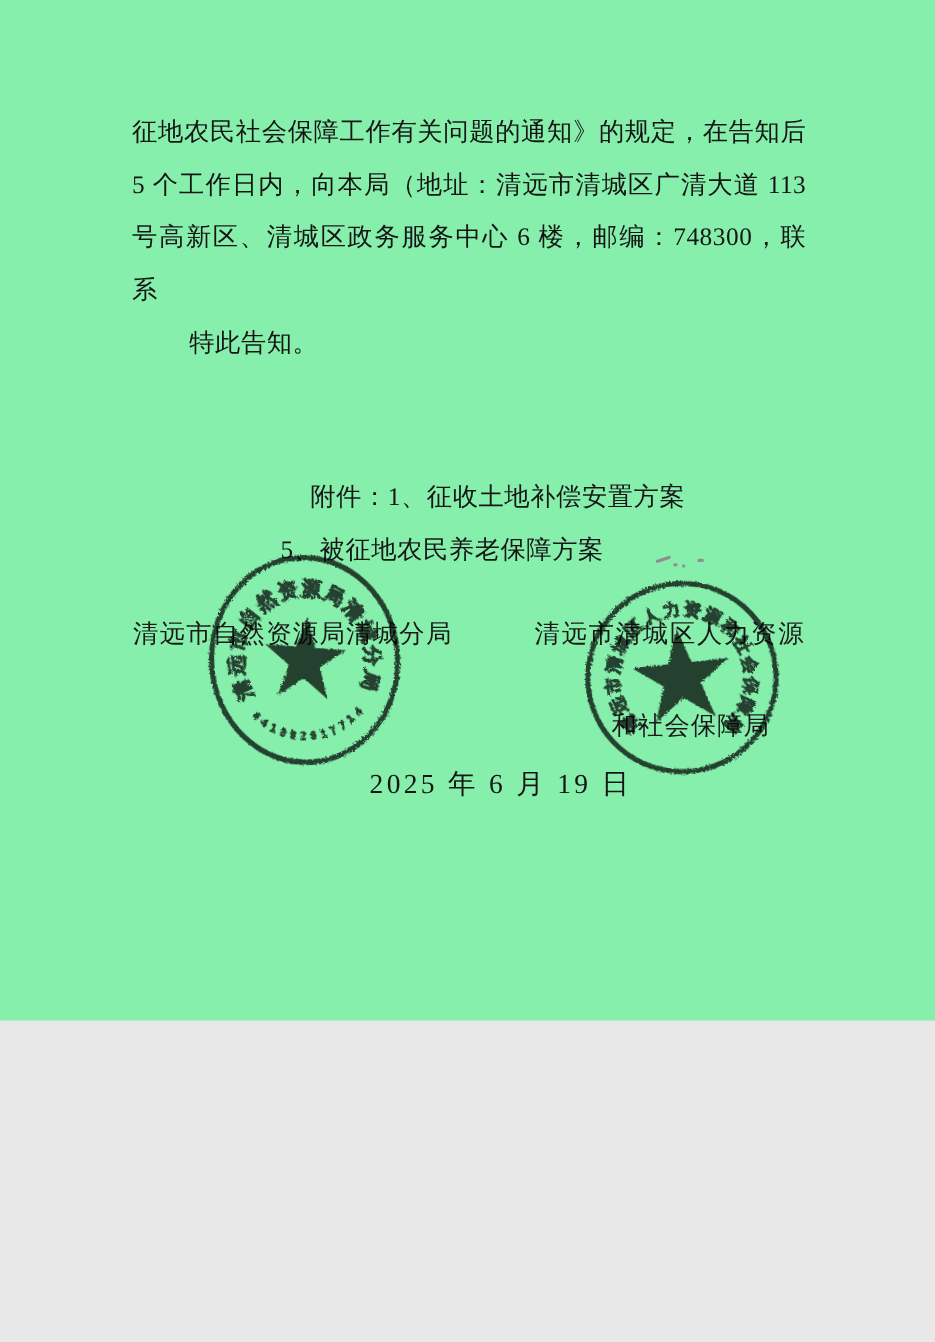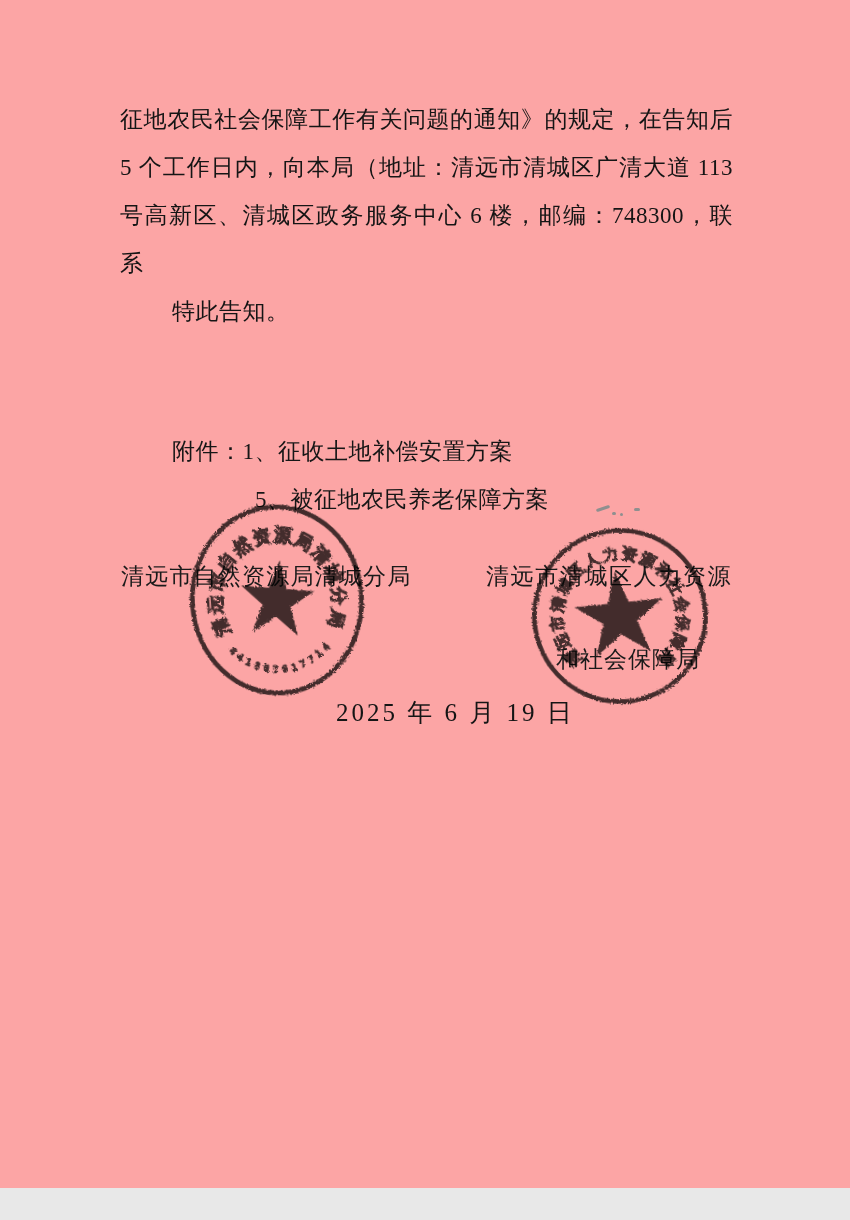--- a/index.html
+++ b/index.html
@@ -1,21 +1,21 @@
 <!DOCTYPE html>
 <html><head>
 <meta charset="utf-8">
 <style>
   * { margin: 0; padding: 0; box-sizing: border-box; }
   html, body { background: #e8e8e8; }
   .page {
     position: relative;
     width: 850px;
-    height: 1188px;
-    background: #fca5a5;
+    height: 928px;
+    background: #86efac;
     margin: 0 auto;
     overflow: hidden;
     font-family: "Liberation Serif", "DejaVu Serif", serif;
     color: #161616;
   }
   
   .body-text {
     position: absolute;
     left: 120px;
     top: 96px;
@@ -35,21 +35,21 @@
   
   .attachments {
     position: absolute;
     left: 120px;
     top: 428px;
     width: 613px;
     font-size: 23px;
     line-height: 48px;
     letter-spacing: 0.5px;
   }
-  .attach-1 { padding-left: 52px; }
+  .attach-1 { padding-left: 52px; text-align: center; }
   .attach-2 { padding-left: 135px; }
   
   .sig {
     position: absolute;
     font-size: 23px;
     letter-spacing: 1.2px;
     white-space: nowrap;
     color: #1a1a1a;
     z-index: 3;
   }

